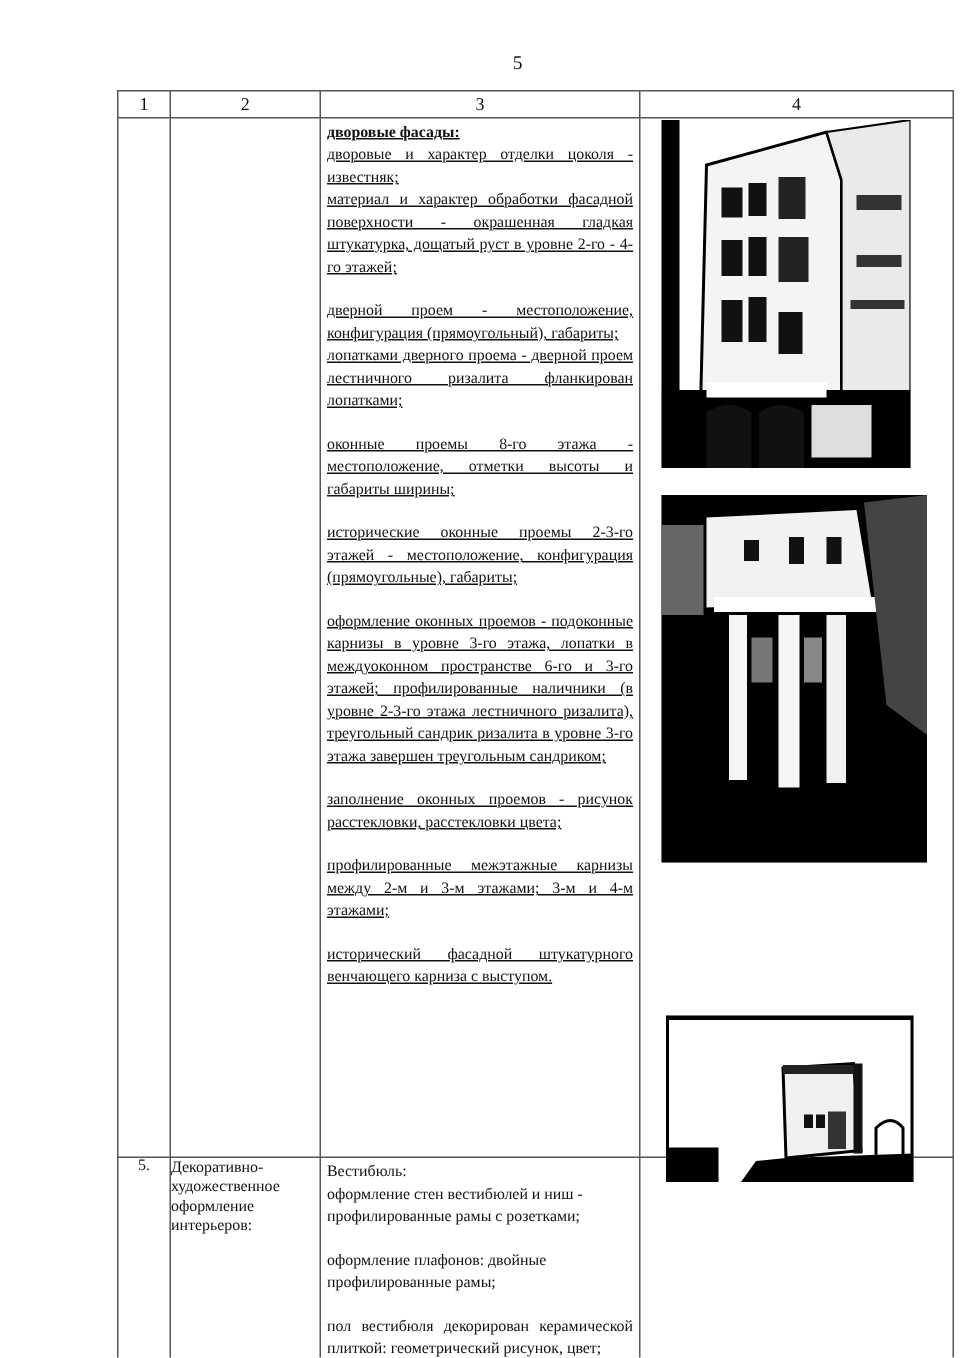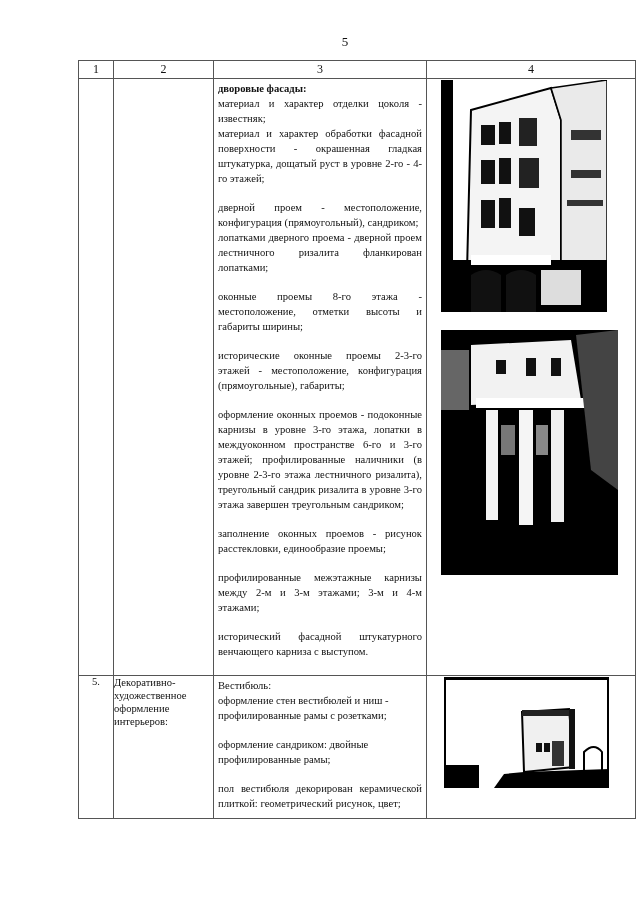--- a/index.html
+++ b/index.html
@@ -31,48 +31,48 @@
       <col class="c3">
       <col class="c4">
     </colgroup>
   <tbody>
       <tr class="hdr">
     <td>1</td>
     <td>2</td>
     <td>3</td>
     <td>4</td>
   </tr>
-  <tr style="height:597px;">
+  <tr style="height:693px;text-decoration:underline;">
     <td class="num-cell"></td>
     <td class="name-cell"></td>
     <td>
       <div class="txt">
         <p class="tight"><b>дворовые фасады:</b></p>
-        <p class="tight">материал и характер отделки цоколя - известняк;</p>
+        <p class="tight">дворовые и характер отделки цоколя - известняк;</p>
         <p>материал и характер обработки фасадной поверхности - окрашенная гладкая штукатурка, дощатый руст в уровне 2-го - 4-го этажей;</p>
-        <p class="tight">дверной проем - местоположение, конфигурация (прямоугольный), сандриком;</p>
+        <p class="tight">дверной проем - местоположение, конфигурация (прямоугольный), габариты;</p>
         <p>лопатками дверного проема - дверной проем лестничного ризалита фланкирован лопатками;</p>
         <p>оконные проемы 8-го этажа - местоположение, отметки высоты и габариты ширины;</p>
         <p>исторические оконные проемы 2-3-го этажей - местоположение, конфигурация (прямоугольные), габариты;</p>
         <p>оформление оконных проемов - подоконные карнизы в уровне 3-го этажа, лопатки в междуоконном пространстве 6-го и 3-го этажей; профилированные наличники (в уровне 2-3-го этажа лестничного ризалита), треугольный сандрик ризалита в уровне 3-го этажа завершен треугольным сандриком;</p>
-        <p>заполнение оконных проемов - рисунок расстекловки, единообразие проемы;</p>
+        <p>заполнение оконных проемов - рисунок расстекловки, расстекловки цвета;</p>
         <p>профилированные межэтажные карнизы между 2-м и 3-м этажами; 3-м и 4-м этажами;</p>
         <p>исторический фасадной штукатурного венчающего карниза с выступом.</p>
       </div>
     </td>
     <td></td>
   </tr>
   <tr style="height:143px;">
     <td class="num-cell">5.</td>
     <td class="name-cell">Декоративно-художественное оформление интерьеров:</td>
     <td>
       <div class="txt" style="text-align:left;">
         <p class="tight">Вестибюль:</p>
         <p>оформление стен вестибюлей и ниш - профилированные рамы с розетками;</p>
-        <p>оформление сандриком: двойные профилированные рамы;</p>
+        <p>оформление плафонов: двойные профилированные рамы;</p>
         <p class="tight" style="text-align:justify;">пол вестибюля декорирован керамической плиткой: геометрический рисунок, цвет;</p>
       </div>
     </td>
     <td></td>
   </tr>
 </tbody>
   </table>
 
 <div class="photo" style="left:441px; top:80px; width:166px; height:232px;" title="Черно-белая фотография дворового фасада, многоэтажное здание с арками">
   <svg viewBox="0 0 166 232" preserveAspectRatio="none">

